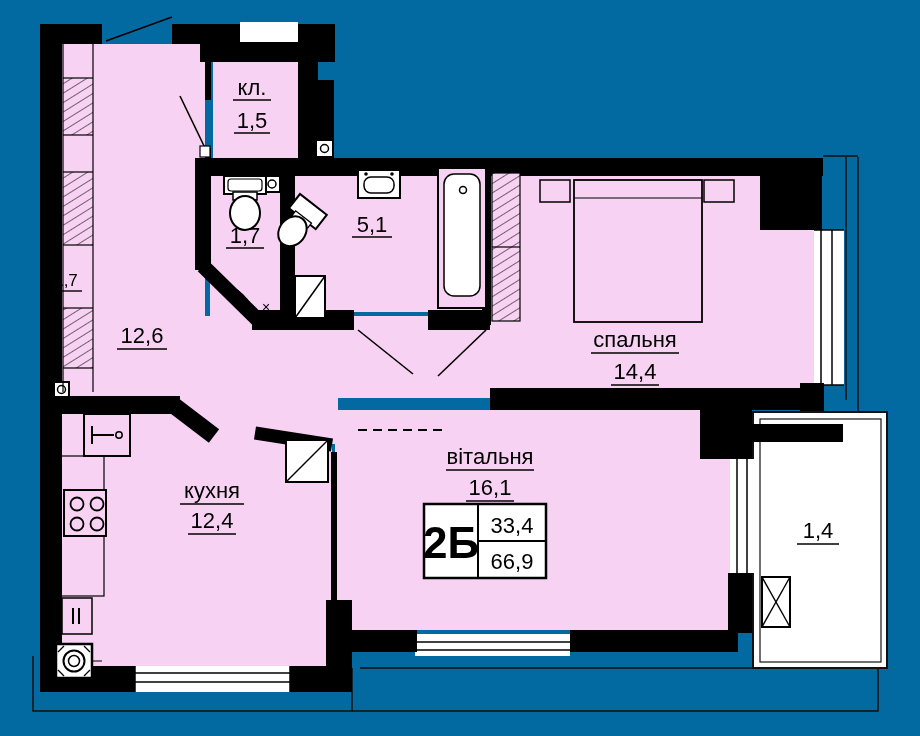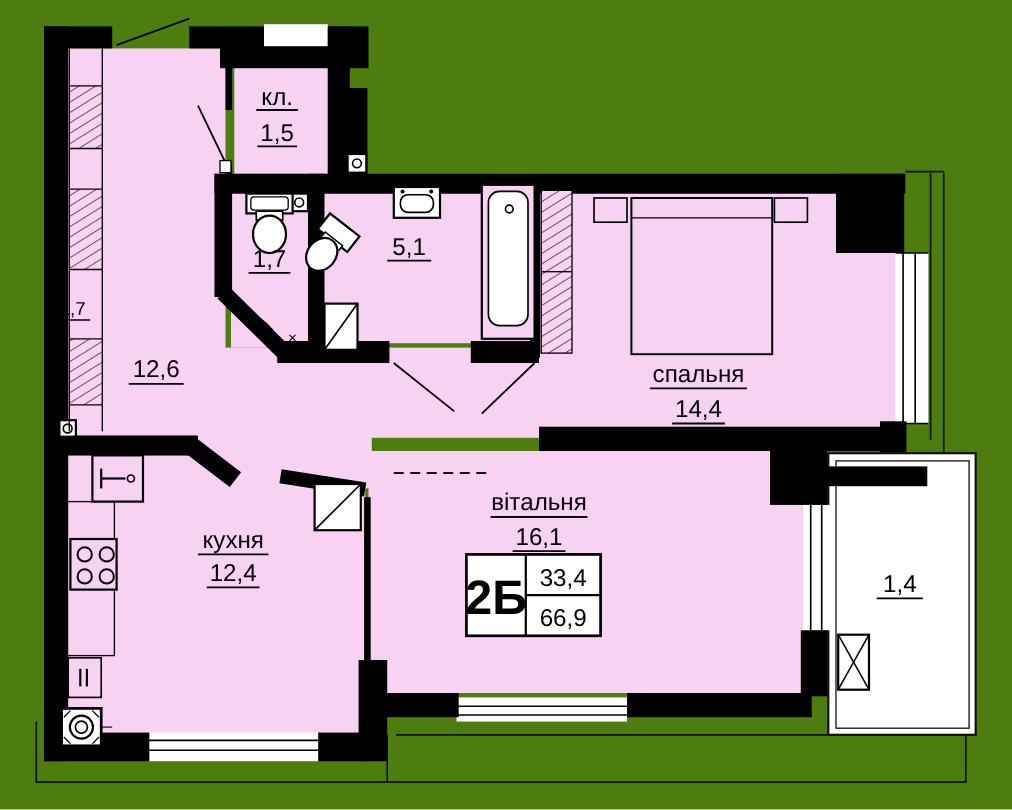--- a/index.html
+++ b/index.html
@@ -1,16 +1,16 @@
 <!DOCTYPE html>
 <html><head>
 <meta charset="utf-8">
 <style>
   html,body{margin:0;padding:0;background:#ffffff;}
-  .plan-wrap{width:920px;height:736px;position:relative;background:#4d7c0f;}
+  .plan-wrap{width:920px;height:736px;position:relative;background:#0369a1;}
   svg{display:block;}
   text{font-family:"Liberation Sans", sans-serif; fill:#000;}
   .room-label{font-size:22px;}
   .small-label{font-size:17px;}
   .unit-big{font-size:44px;font-weight:bold;}
   .unit-num{font-size:22px;}
   .x-glyph{font-size:14px;}
 </style>
 </head>
 <body>

